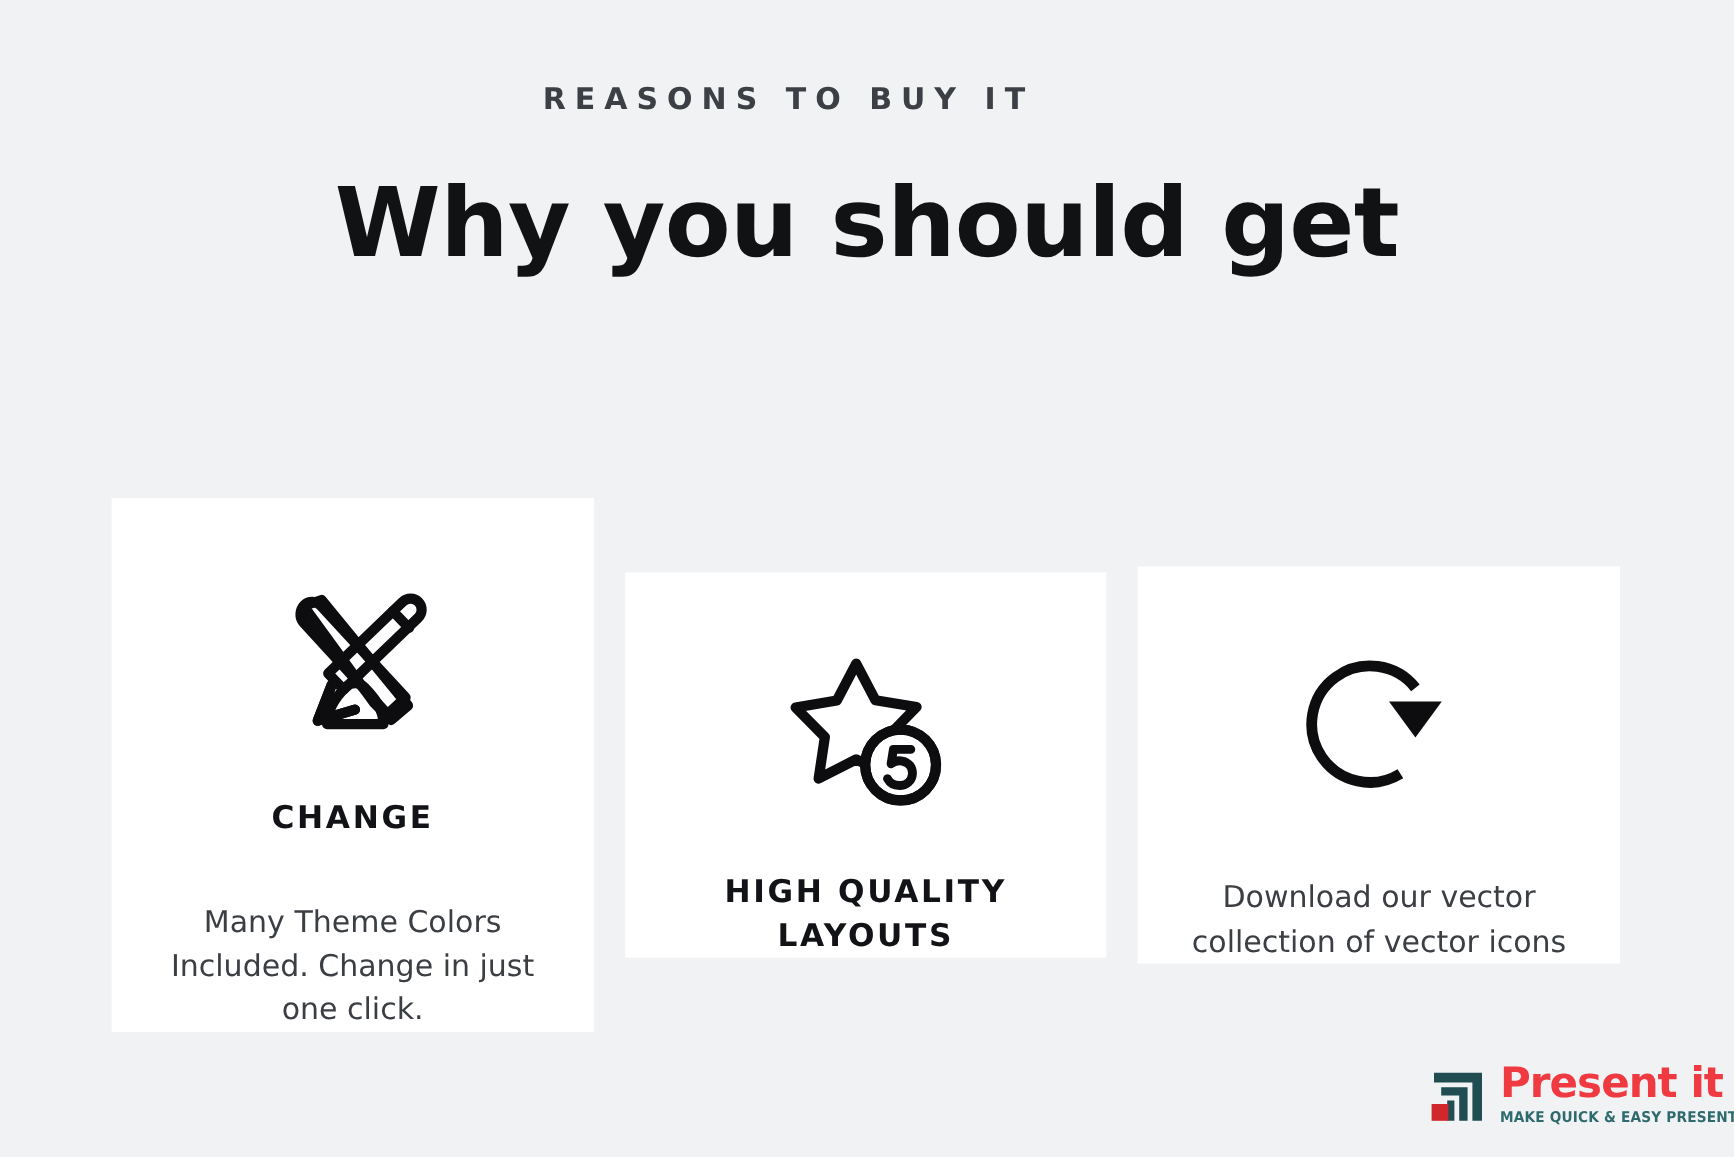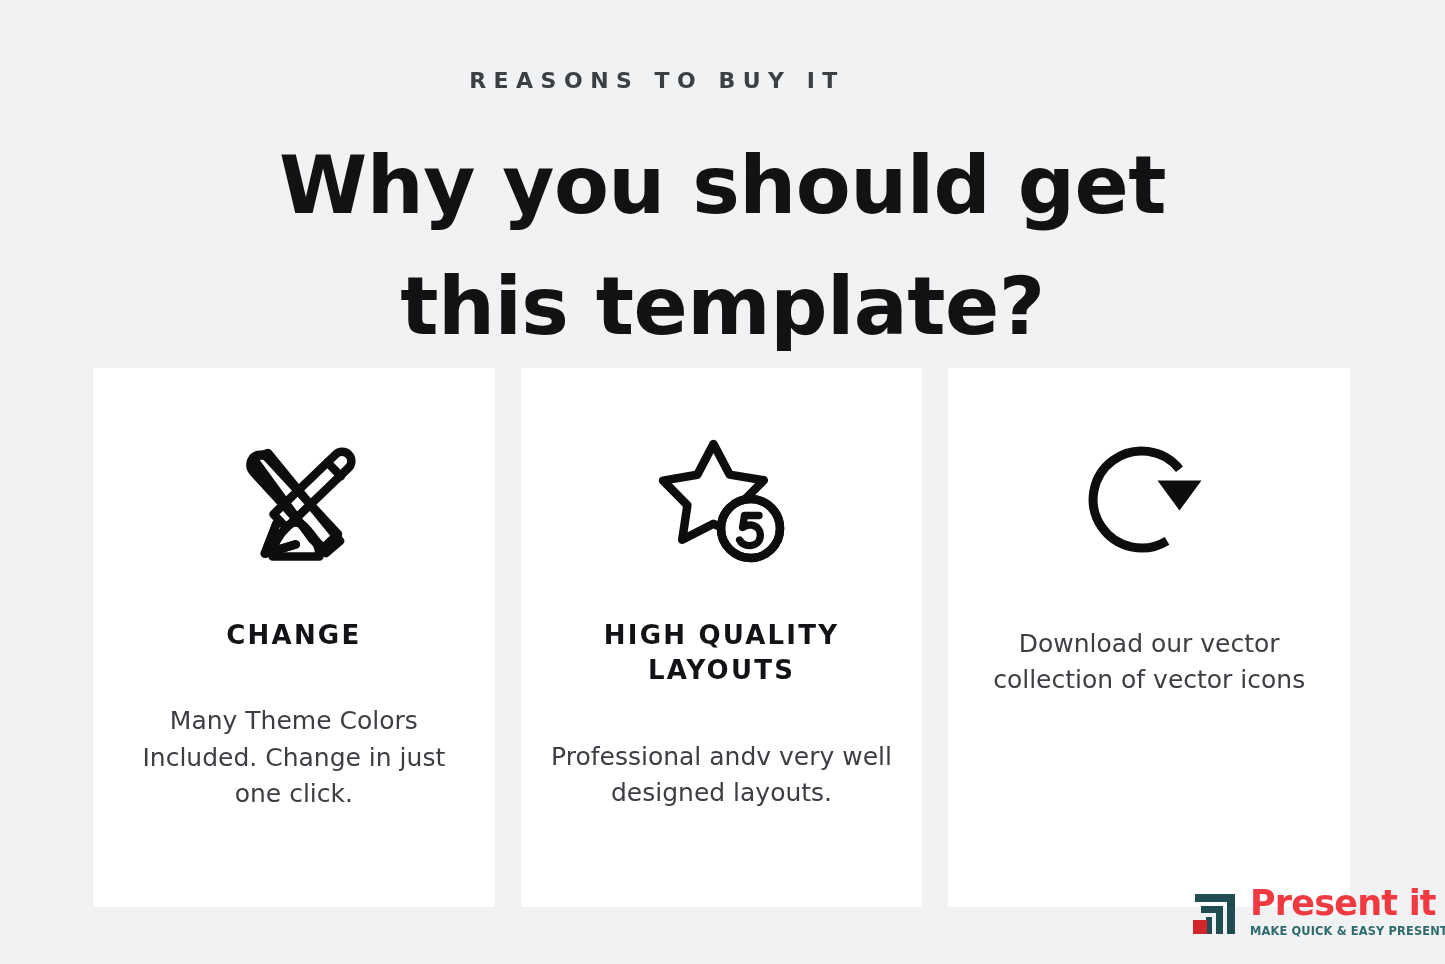--- a/index.html
+++ b/index.html
@@ -25,21 +25,21 @@
     background: #f1f2f4;
   }
 
   
   .eyebrow {
     position: absolute;
     top: 68px;
     left: 0;
     width: 1314px;
     text-align: center;
-    font-size: 22px;
+    font-size: 25px;
     font-weight: 700;
     letter-spacing: 7.5px;
     color: #3c3f44;
     text-transform: uppercase;
     font-family: "DejaVu Sans", sans-serif;
   }
 
   .headline {
     position: absolute;
     top: 118px;
@@ -57,20 +57,21 @@
 
   
   .cards {
     position: absolute;
     top: 368px;
     left: 93px;
     width: 1257px;
     height: 539px;
     display: flex;
     gap: 26px;
+    align-items: center;
   }
 
   .card {
     flex: 1 1 0;
     background: #ffffff;
     display: flex;
     flex-direction: column;
     align-items: center;
     padding-top: 58px;
   }
@@ -152,21 +153,20 @@
 </style>
 </head>
 <body>
 
 <div class="slide">
 
   <div class="eyebrow">REASONS TO BUY IT</div>
 
   <h1 class="headline">
     <span class="headline-line">Why you should get</span>
-    <span class="headline-line">this template?</span>
   </h1>
 
   <div class="cards">
 
     <div class="card">
       <div class="card-icon">
         <svg width="132" height="132" viewBox="0 0 132 132" fill="none" stroke="#0d0d0f" stroke-width="8.5" stroke-linecap="round" stroke-linejoin="round">
 
           <path d="M25 23 L40 18 L112 106 L98 118 L84 104 Z" transform="rotate(0 66 66)"></path>
           <path d="M22.5 24.5 L35.5 14 L116 103 L100.5 115.5 Z" fill="none" opacity="0"></path>
@@ -203,21 +203,20 @@
 
           <circle cx="95.5" cy="92.5" r="29.5" fill="#ffffff"></circle>
           <circle cx="95.5" cy="92.5" r="29.5"></circle>
           <path d="M104 79.5 L89.5 79.5 L87.6 91.5 C90.5 89.3 93.6 88.6 96.8 89.2 C102.3 90.2 105.8 94.6 105.3 100.3 C104.8 105.8 100.4 109.6 94.6 109.6 C90 109.6 86.5 107.6 84.6 104" stroke-width="7.4"></path>
         </svg>
       </div>
       <div class="card-title">
         <span>HIGH QUALITY</span><br>
         <span>LAYOUTS</span>
       </div>
-      <div class="card-body">Professional andv very well designed layouts.</div>
     </div>
 
     <div class="card">
       <div class="card-icon">
         <svg width="140" height="130" viewBox="0 0 140 130" fill="none" stroke="#0d0d0f" stroke-width="9" stroke-linecap="butt" stroke-linejoin="round">
 
           <path d="M100.5 33.2 A48.5 48.5 0 1 0 88 104.8"></path>
 
           <path d="M78.5 44.5 L122.5 44.5 L100.5 74.5 Z" fill="#0d0d0f" stroke="none"></path>
         </svg>

